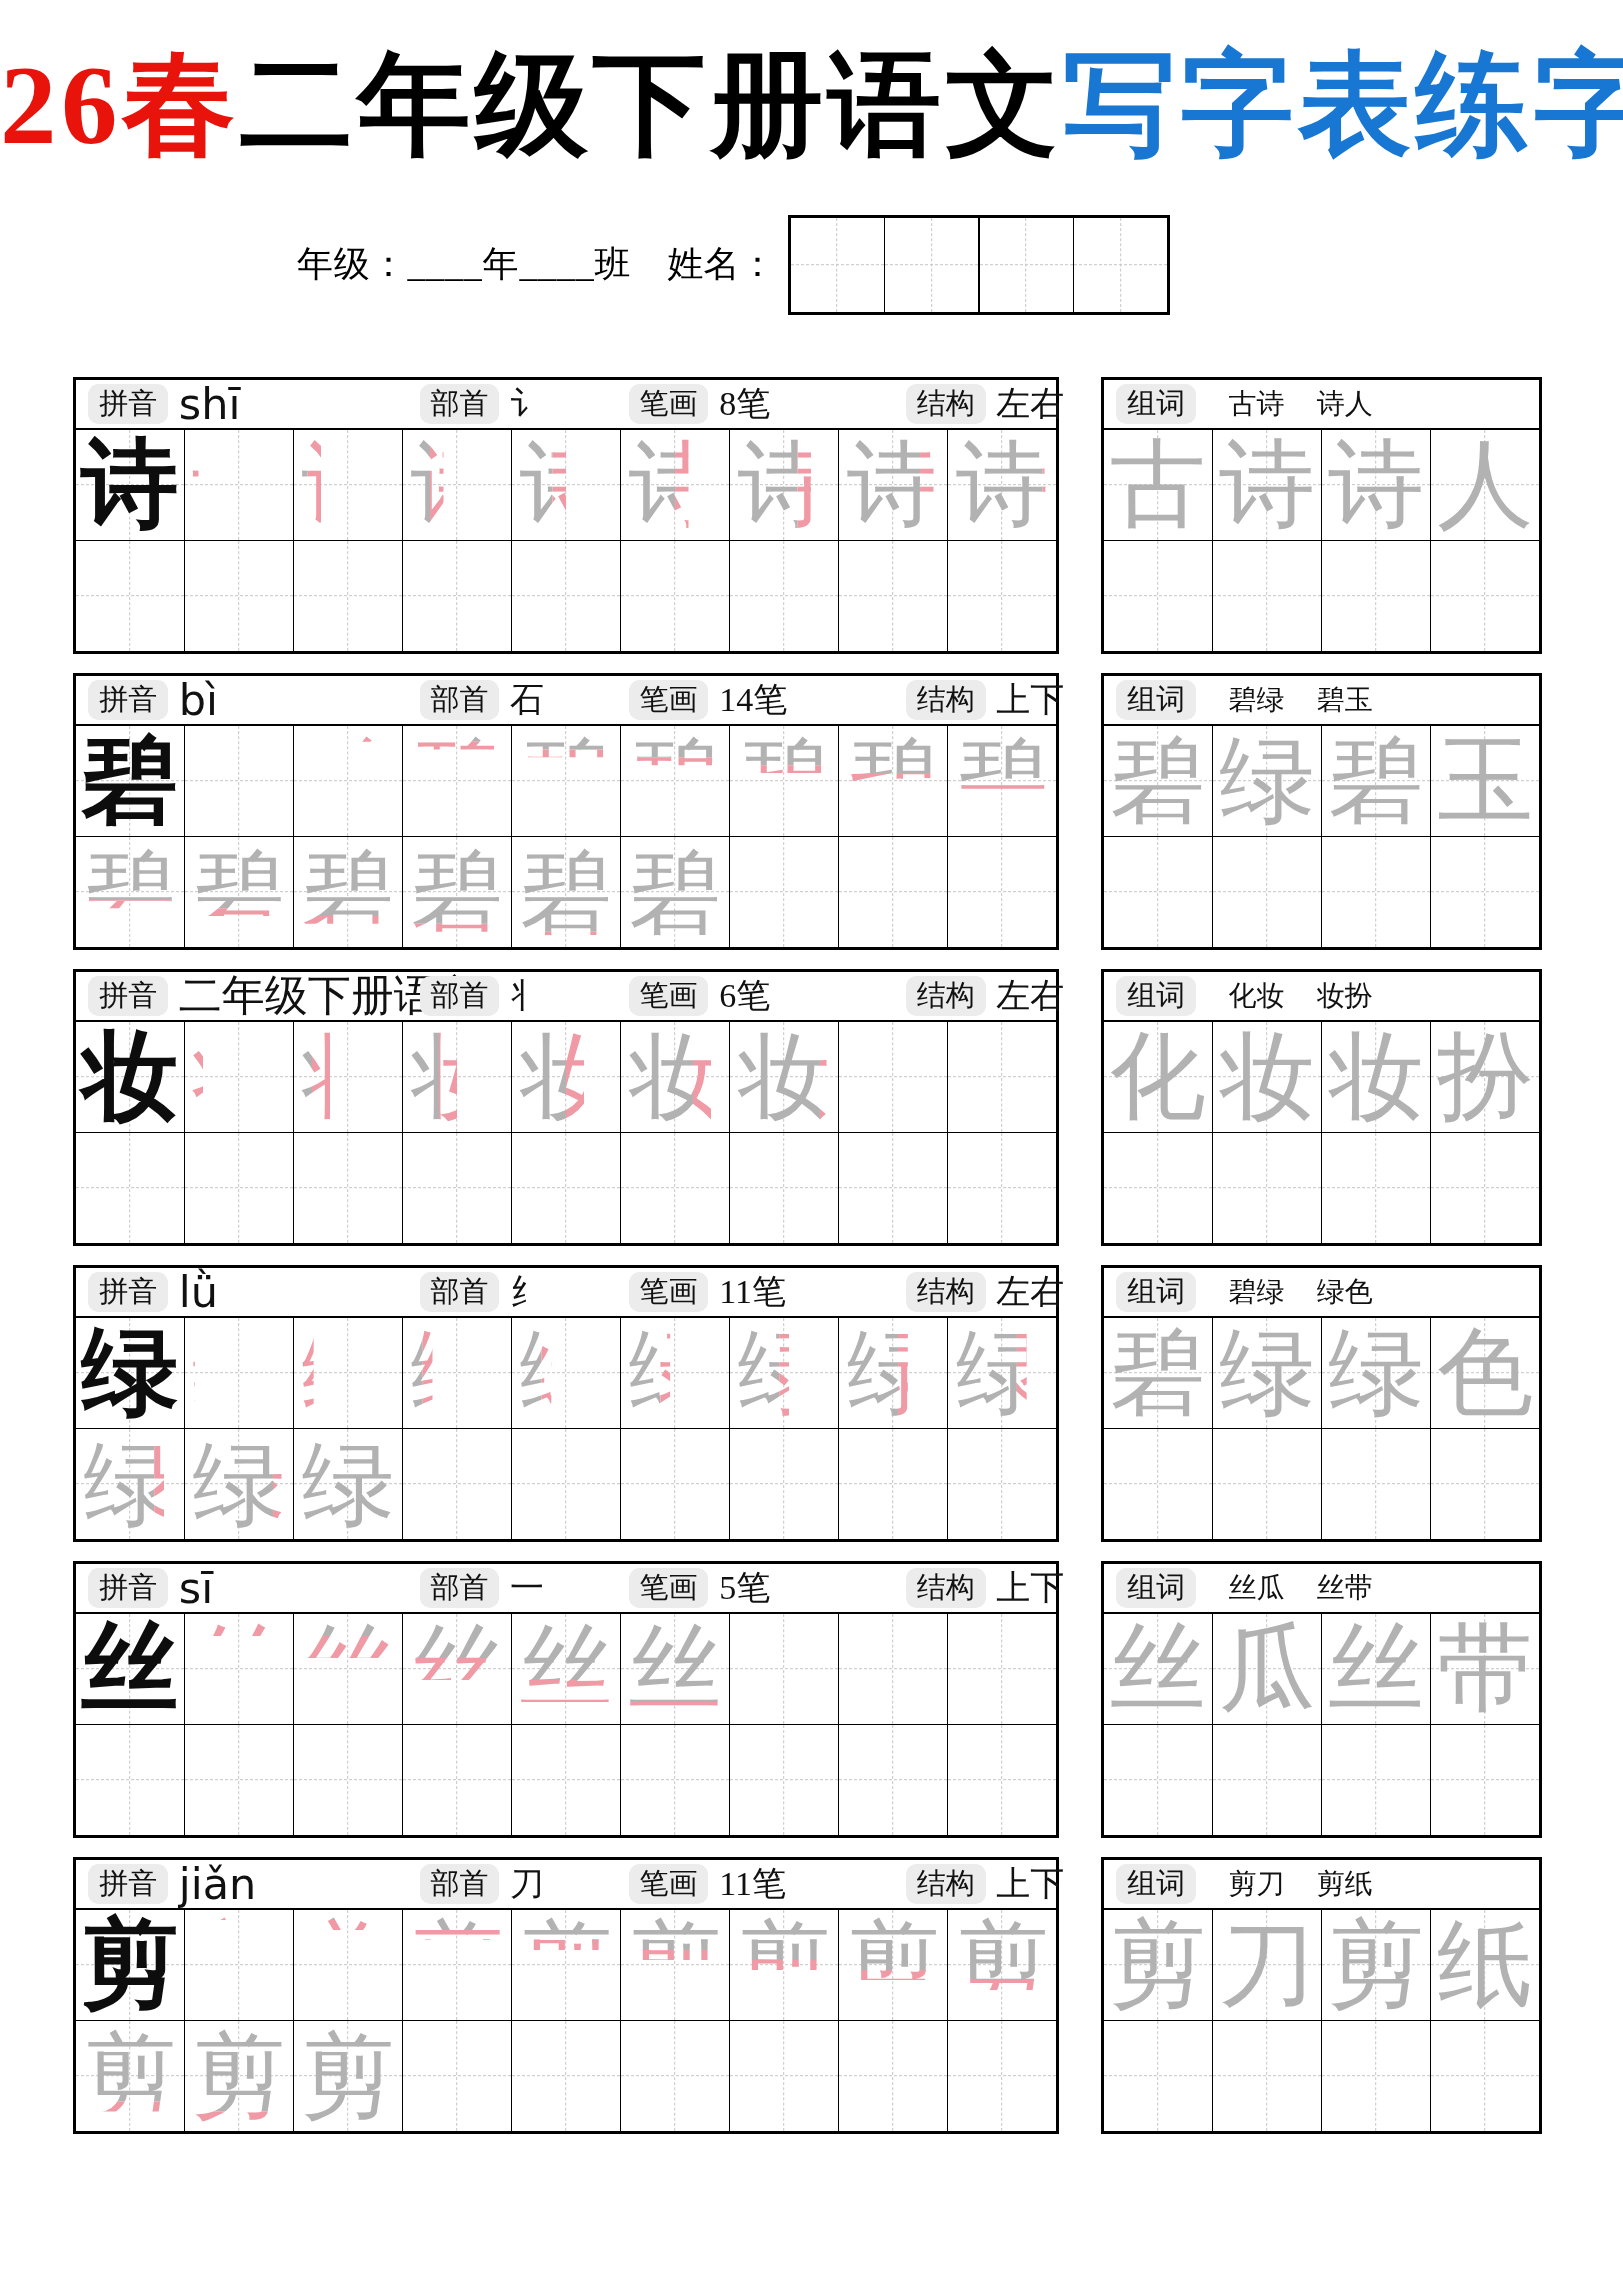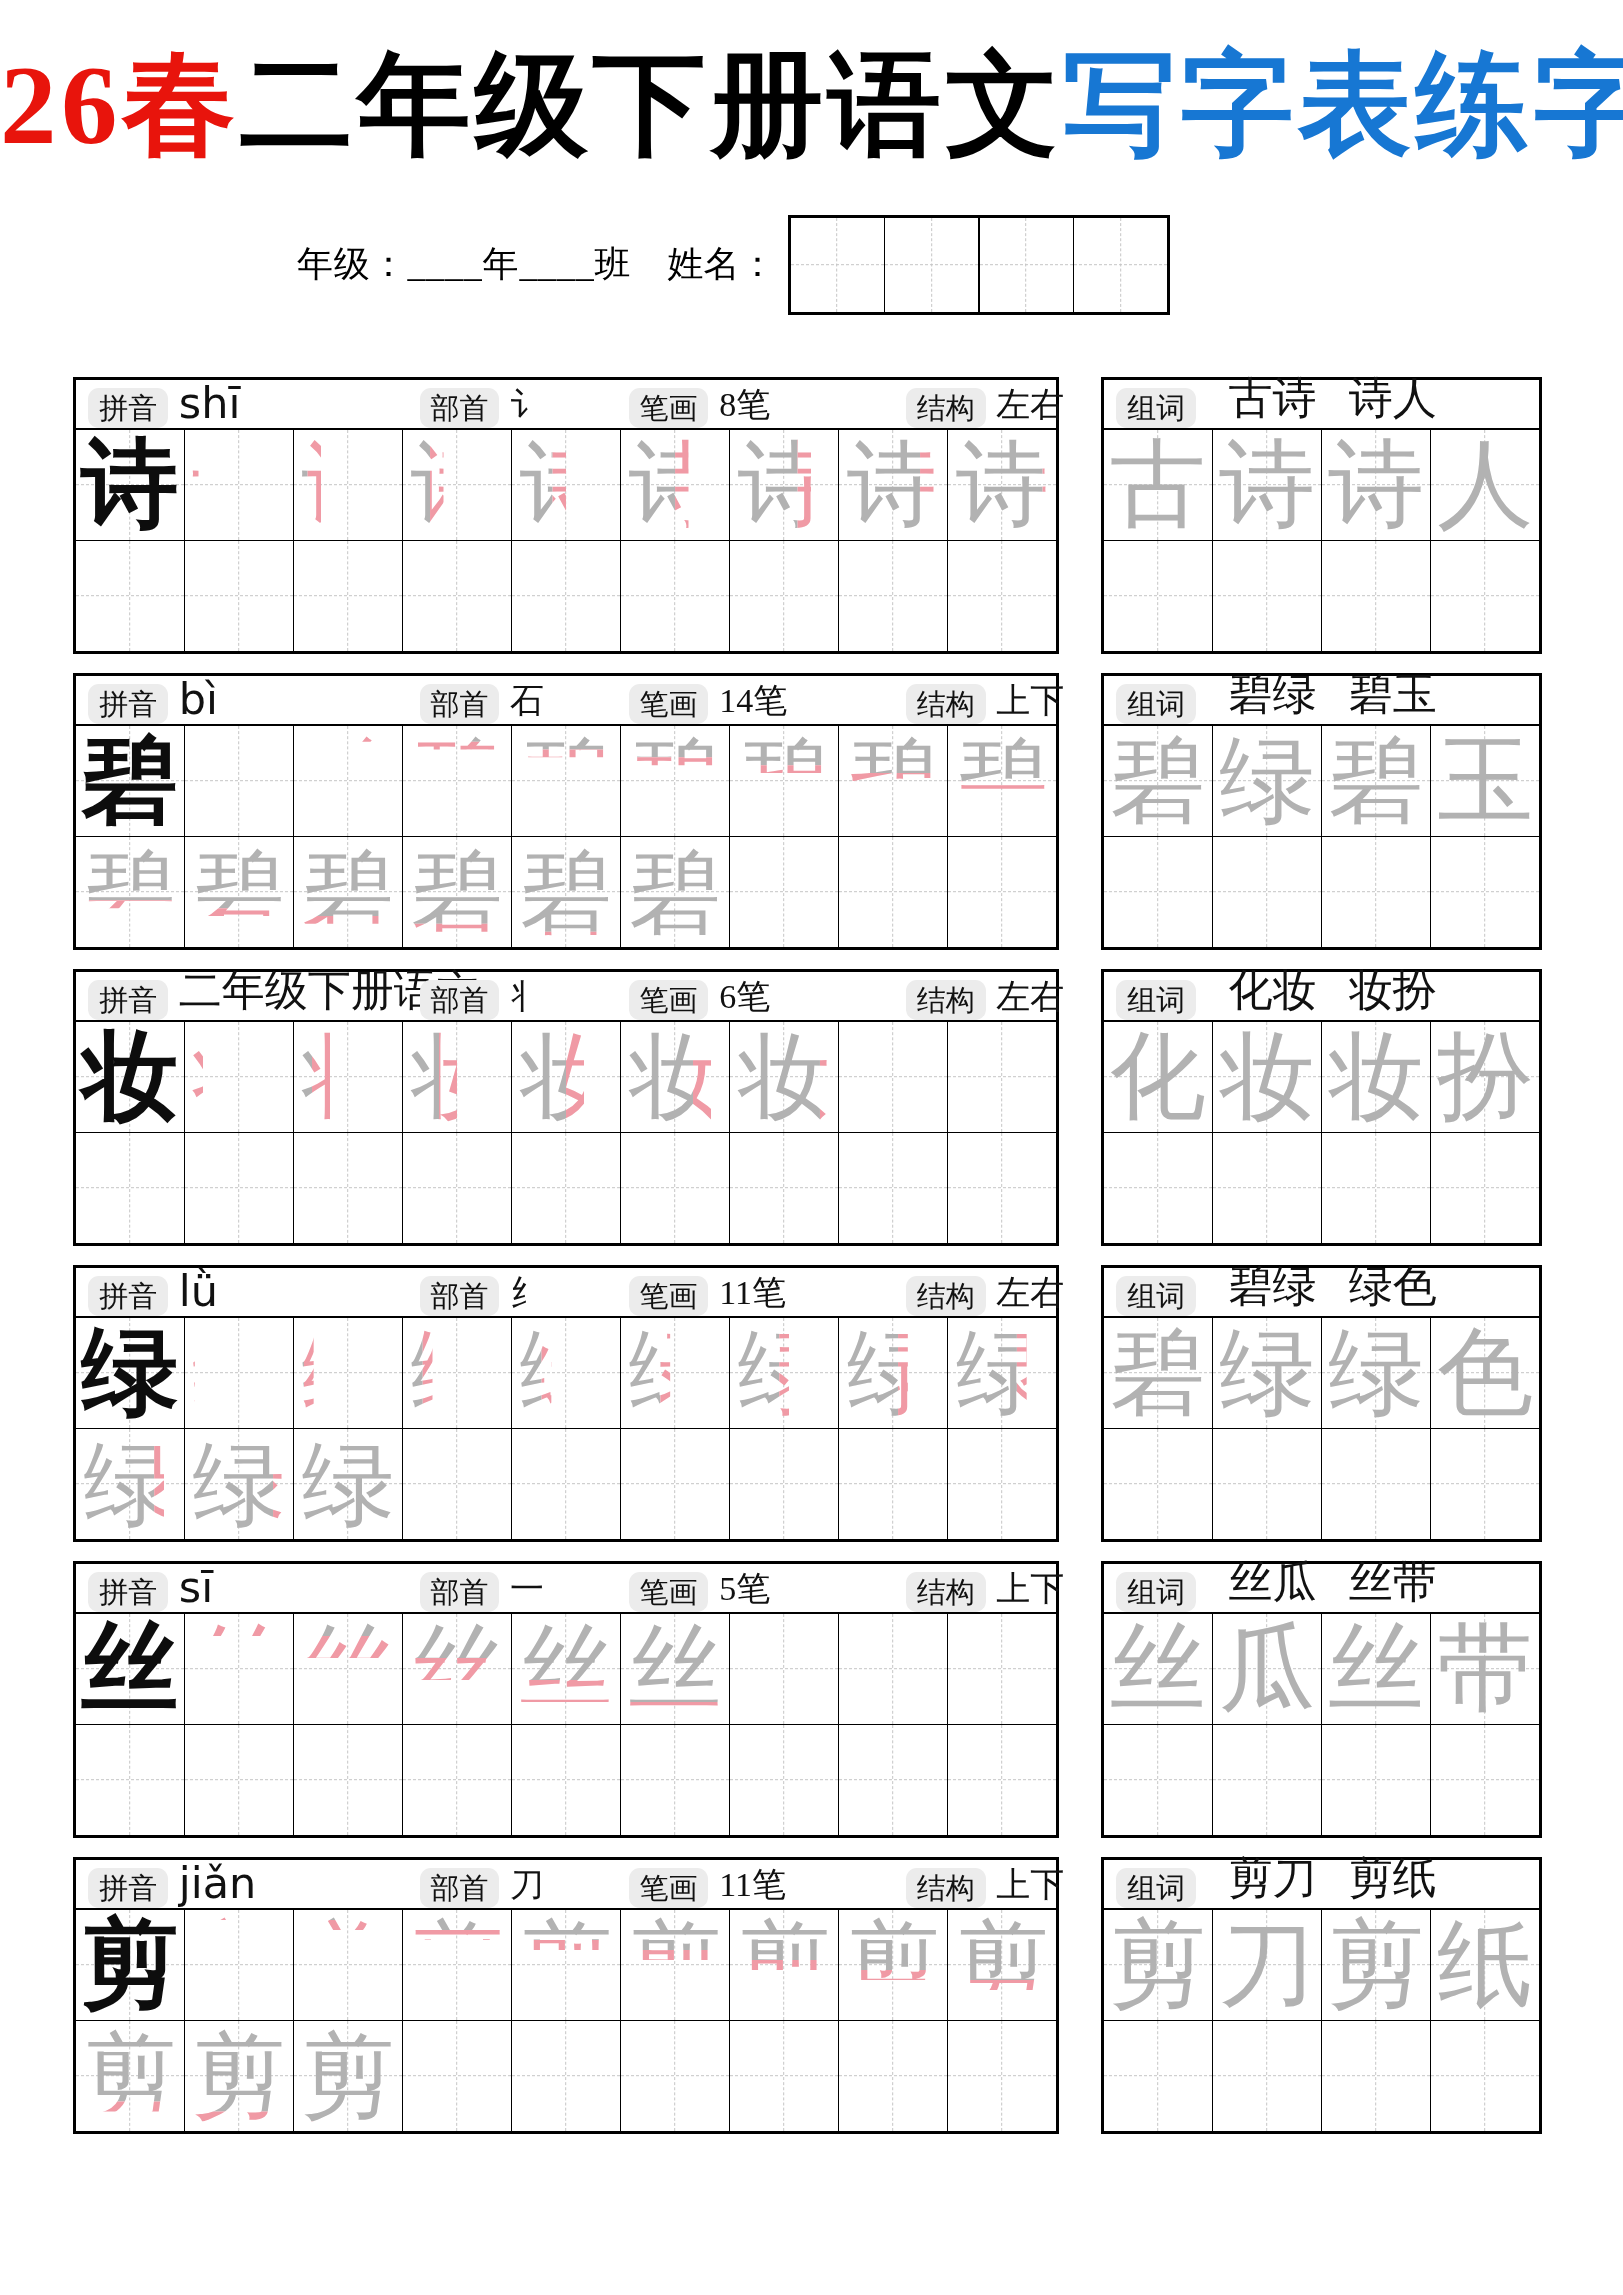--- a/index.html
+++ b/index.html
@@ -35,30 +35,30 @@
   .name-grid{
     margin-left:12.4px;display:grid;grid-template-columns:repeat(4,93px);
     grid-template-rows:94px;gap:1.5px;background:#000;border:3.1px solid #000;
   }
   
   .sections{margin:62px 0 0 73px}
   .section{display:flex;gap:42px;margin-bottom:18.5px}
   .block{border:3.1px solid #000;background:#fff}
   .left-block{width:986px}
   .right-block{width:441px}
-  .head{height:48px;display:flex;align-items:flex-end;padding:0 12.4px;gap:10.8px;white-space:nowrap}
+  .head{height:48px;display:flex;align-items:center;padding:0 12.4px;gap:10.8px;white-space:nowrap}
   .chip{
     background:var(--chip);border-radius:10.8px;padding:5.4px 10.8px;
     font-size:29px;line-height:1;color:#111;
   }
   .val{font-size:34px;color:#111}
   .v-pinyin{min-width:230px;font-size:43px;font-family:"DejaVu Sans","Liberation Sans",sans-serif}
   .v-radical{min-width:108px}
   .v-strokes{min-width:176px}
-  .v-word{margin-left:21.6px;font-size:44px}
+  .v-word{margin-left:21.6px;font-size:28px}
   .grid{display:grid;gap:1.5px;background:#000;border-top:2.3px solid #000}
   .main-grid{grid-template-columns:repeat(9,1fr);grid-template-rows:repeat(2,110px)}
   .word-grid{grid-template-columns:repeat(4,1fr);grid-template-rows:repeat(2,110px)}
   
   .cell{position:relative;background:#fff;overflow:hidden}
   .cell::before{
     content:"";position:absolute;top:0;bottom:0;left:50%;
     border-left:1.5px dashed var(--guide);transform:translateX(-0.8px);z-index:0;
   }
   .cell::after{

